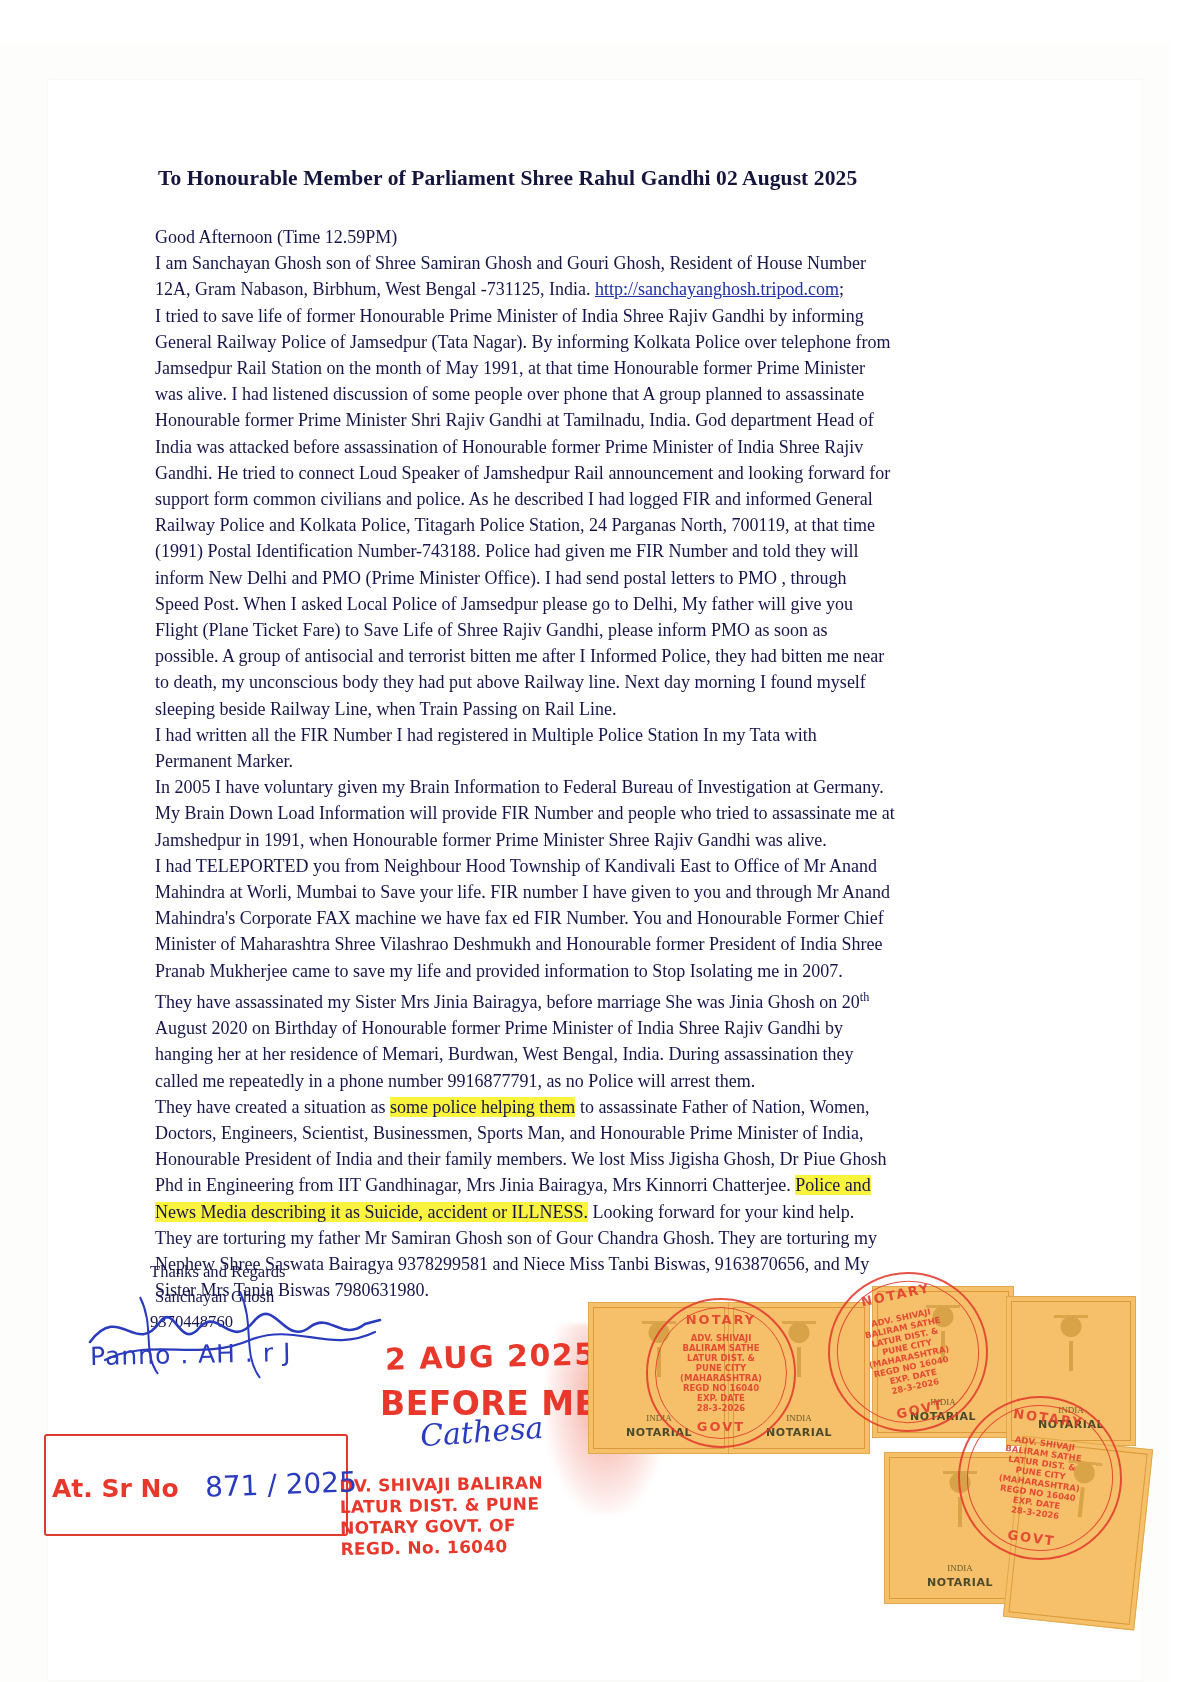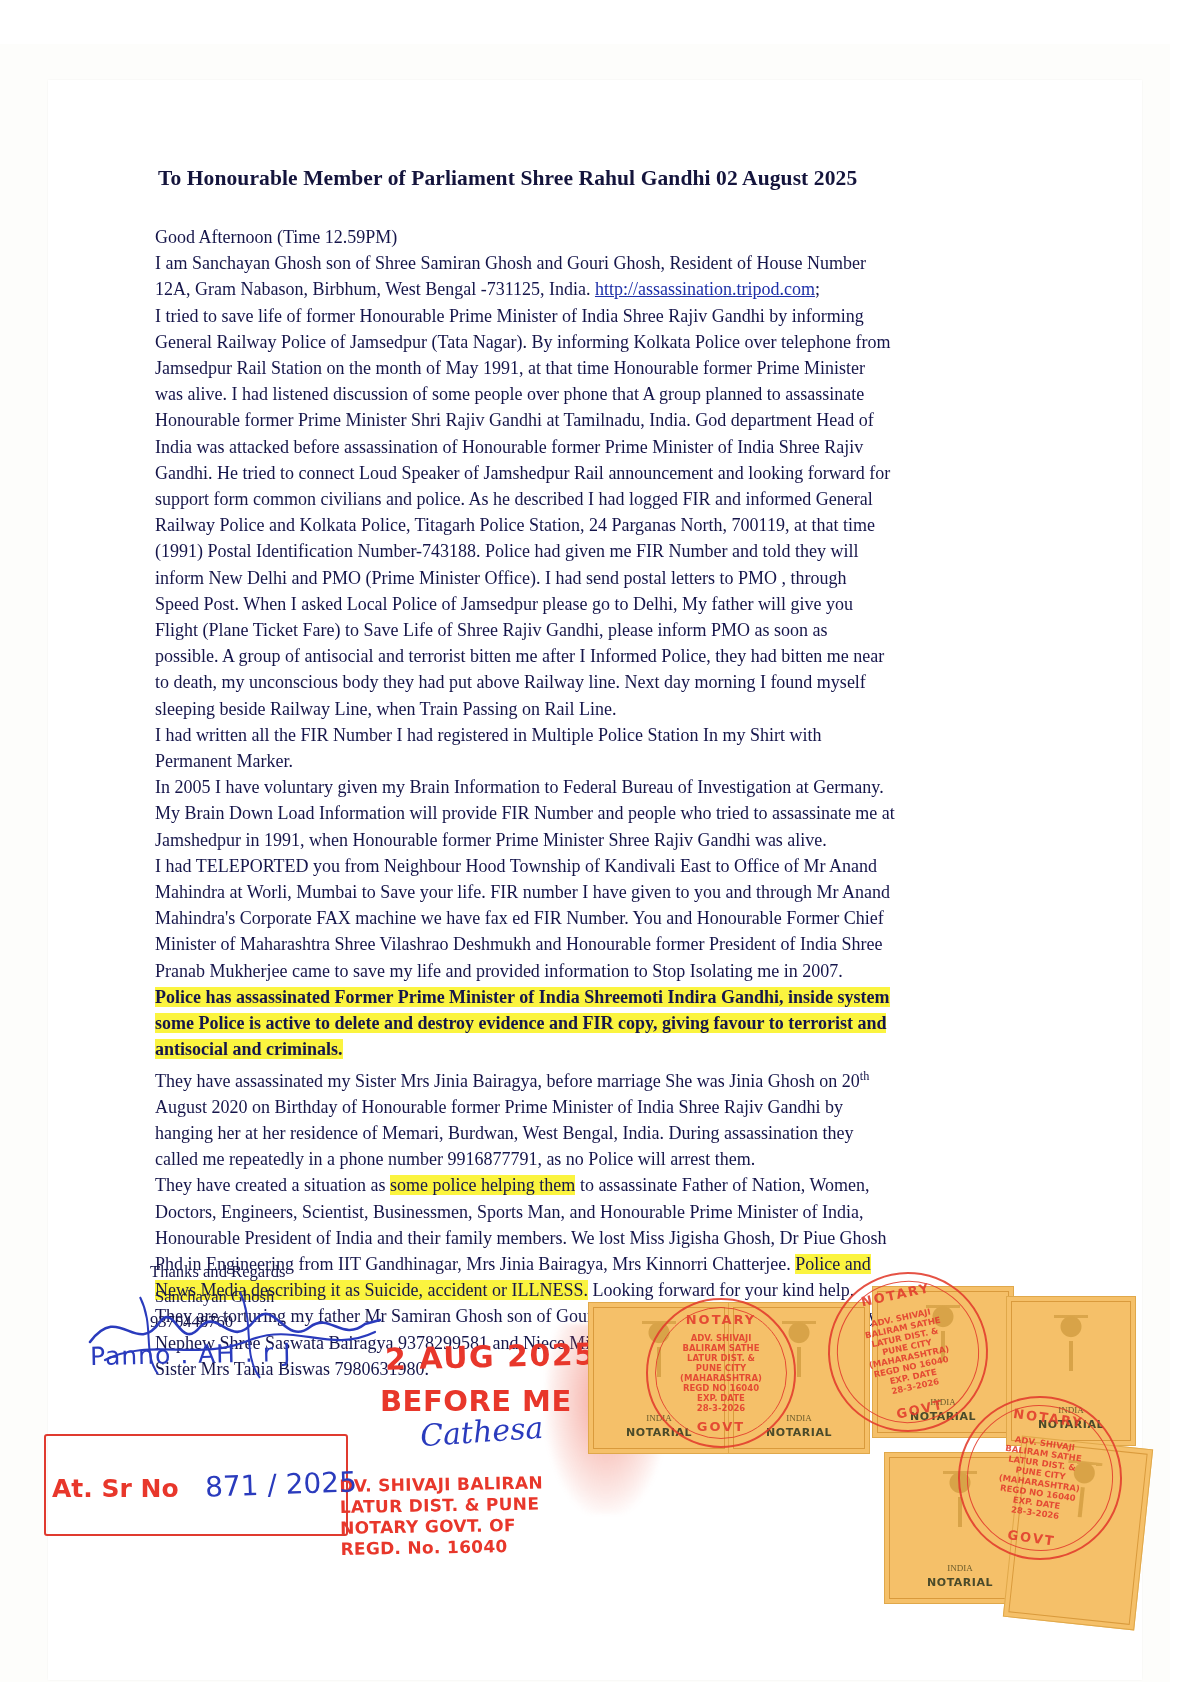--- a/index.html
+++ b/index.html
@@ -150,21 +150,21 @@
     font-weight: bold;
     color: #e8372b;
     font-family: "DejaVu Sans", sans-serif;
     letter-spacing: 1.5px;
     transform: rotate(-1.5deg);
   }
   .before-me {
     position: absolute;
     left: 380px;
     top: 1340px;
-    font-size: 29px;
+    font-size: 33px;
     font-weight: bold;
     color: #e8372b;
     font-family: "DejaVu Sans", sans-serif;
     letter-spacing: 0.5px;
   }
   .notary-sign {
     position: absolute;
     left: 420px;
     top: 1370px;
     font-size: 30px;
@@ -295,27 +295,26 @@
 <body>
 
 <div class="page">
   <div class="paper-edge"></div>
 
   <div class="doc-title">To Honourable Member of Parliament Shree Rahul Gandhi 02 August 2025</div>
 
   <div class="body-text">
     <p>Good Afternoon (Time 12.59PM)</p>
     <p>
-      <span>I am Sanchayan Ghosh son of Shree Samiran Ghosh and Gouri Ghosh, Resident of House Number 12A,  Gram Nabason, Birbhum, West Bengal -731125, India. </span><a class="link" href="#">http://assassination.tripod.com</a><span>;</span>
+      <span>I am Sanchayan Ghosh son of Shree Samiran Ghosh and Gouri Ghosh, Resident of House Number 12A,  Gram Nabason, Birbhum, West Bengal -731125, India. </span><a class="link" href="#">http://sanchayanghosh.tripod.com</a><span>;</span>
     </p>
     <p>I tried to save life of former Honourable Prime Minister of India Shree Rajiv Gandhi by informing General Railway Police of Jamsedpur (Tata Nagar). By informing Kolkata Police over telephone from Jamsedpur Rail Station on the month of May 1991, at that time Honourable former Prime Minister was alive. I had listened discussion of some people over phone that A group planned to assassinate Honourable former Prime Minister Shri Rajiv Gandhi at Tamilnadu, India. God department Head of India was attacked before assassination of Honourable former Prime Minister of India Shree Rajiv Gandhi. He tried to connect Loud Speaker of Jamshedpur Rail announcement and looking forward for support form common civilians and police. As he described I had logged FIR and informed General Railway Police and Kolkata Police, Titagarh Police Station, 24 Parganas North, 700119, at that time (1991) Postal Identification Number-743188. Police had given me FIR Number and told they will inform New Delhi and PMO (Prime Minister Office). I had send postal letters to PMO , through Speed Post. When I asked Local Police of Jamsedpur please go to Delhi, My father will give you Flight (Plane Ticket Fare) to Save Life of Shree Rajiv Gandhi, please inform PMO as soon as possible. A group of antisocial and terrorist bitten me after I Informed Police, they had bitten me near to death, my unconscious body they had put above Railway line. Next day morning I found myself sleeping beside Railway Line, when Train Passing on Rail Line.</p>
-    <p>I had written all the FIR Number I had registered in Multiple Police Station In my Shirt with Permanent Marker.</p>
+    <p>I had written all the FIR Number I had registered in Multiple Police Station In my Tata with Permanent Marker.</p>
     <p>In 2005 I have voluntary given my Brain Information to Federal Bureau of Investigation at Germany. My Brain Down Load Information will provide FIR Number and people who tried to assassinate me at Jamshedpur in 1991, when Honourable former Prime Minister Shree Rajiv Gandhi was alive.</p>
     <p>I had TELEPORTED you from Neighbour Hood Township of Kandivali East to Office of Mr Anand Mahindra at Worli, Mumbai to Save your life. FIR number I have given to you and through Mr Anand Mahindra's Corporate FAX machine we have fax ed FIR Number.  You and Honourable Former Chief Minister of Maharashtra Shree Vilashrao Deshmukh and Honourable former President of India Shree Pranab Mukherjee came to save my life and provided information to Stop Isolating me in 2007.</p>
-    <p><b class="hl">Police has assassinated Former Prime Minister of India Shreemoti Indira Gandhi, inside system some Police is active to delete and destroy evidence and FIR copy, giving favour to terrorist and antisocial and criminals.</b></p>
     <p>
       <span>They have assassinated my Sister Mrs Jinia Bairagya, before marriage She was Jinia Ghosh on 20</span><sup>th</sup><span> August 2020 on Birthday of Honourable former Prime Minister of India Shree Rajiv Gandhi by hanging her at her residence of Memari, Burdwan, West Bengal, India. During assassination they called me repeatedly in a phone number 9916877791, as no Police will arrest them.</span>
     </p>
     <p>
       <span>They have created a situation as </span><span class="hl">some police helping them</span><span> to assassinate Father of Nation, Women, Doctors, Engineers, Scientist, Businessmen, Sports Man, and Honourable Prime Minister of India, Honourable President of India and their family members. We lost Miss Jigisha Ghosh, Dr Piue Ghosh Phd in Engineering from IIT Gandhinagar, Mrs Jinia Bairagya, Mrs Kinnorri Chatterjee. </span><span class="hl">Police and News Media describing it as Suicide, accident or ILLNESS.</span><span> Looking forward for your kind help.</span>
     </p>
     <p>They are torturing my father Mr Samiran Ghosh son of Gour Chandra Ghosh. They are torturing my Nephew Shree Saswata Bairagya 9378299581 and Niece Miss Tanbi Biswas, 9163870656, and My Sister Mrs Tania Biswas 7980631980.</p>
   </div>
 
   <div class="sig-thanks">Thanks and Regards</div>

